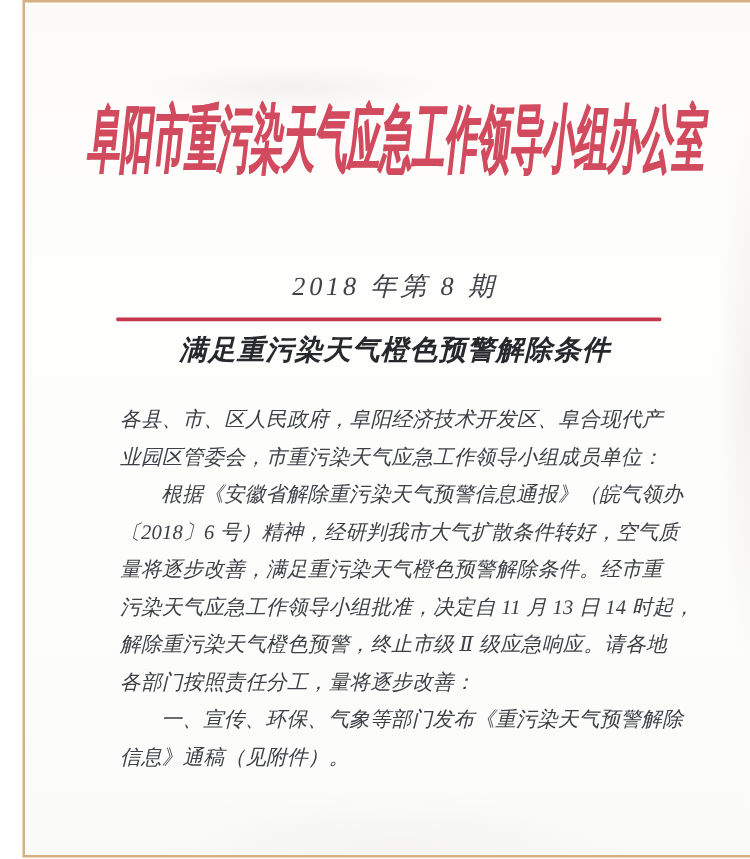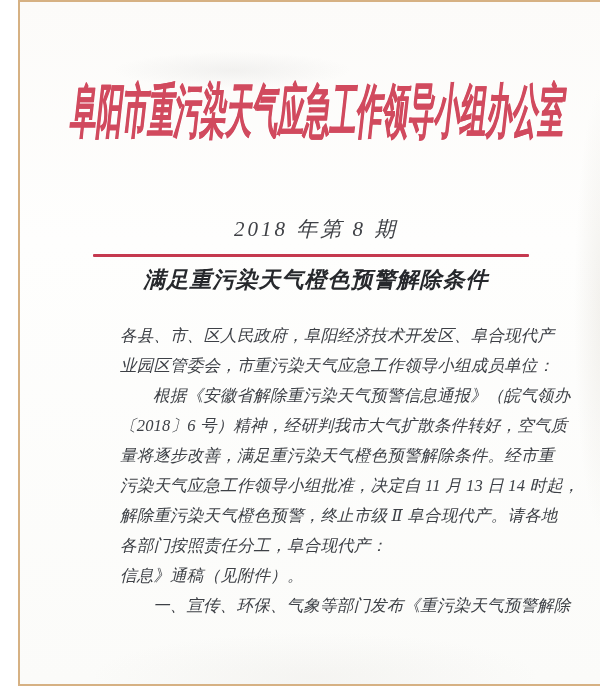--- a/index.html
+++ b/index.html
@@ -75,21 +75,20 @@
     letter-spacing: 1px;
     color: #26282c;
     white-space: nowrap;
   }
   .body-text {
     position: absolute;
     left: 80px; top: 321px;
     width: 440px;
     font-size: 16.5px;
     color: var(--text, #3d4046);
-    margin-left: 24px;
   }
   .body-line {
     height: 30px;
     line-height: 30px;
     letter-spacing: 0.2px;
     white-space: nowrap;
   }
   .body-line.indent {
     padding-left: 33px;
   }
@@ -103,18 +102,18 @@
   <div class="issue">2018 年第 8 期</div>
   <div class="red-rule"></div>
   <div class="doc-title">满足重污染天气橙色预警解除条件</div>
   <div class="body-text">
       <div class="body-line">各县、市、区人民政府，阜阳经济技术开发区、阜合现代产</div>
       <div class="body-line">业园区管委会，市重污染天气应急工作领导小组成员单位：</div>
       <div class="body-line indent">根据《安徽省解除重污染天气预警信息通报》（皖气领办</div>
       <div class="body-line">〔2018〕6 号）精神，经研判我市大气扩散条件转好，空气质</div>
       <div class="body-line">量将逐步改善，满足重污染天气橙色预警解除条件。经市重</div>
       <div class="body-line">污染天气应急工作领导小组批准，决定自 11 月 13 日 14 时起，</div>
-      <div class="body-line">解除重污染天气橙色预警，终止市级 Ⅱ 阜合现代产。请各地</div>
-      <div class="body-line">各部门按照责任分工，阜合现代产：</div>
+      <div class="body-line">解除重污染天气橙色预警，终止市级 Ⅱ 级应急响应。请各地</div>
+      <div class="body-line">各部门按照责任分工，量将逐步改善：</div>
+      <div class="body-line indent">一、宣传、环保、气象等部门发布《重污染天气预警解除</div>
       <div class="body-line">信息》通稿（见附件）。</div>
-      <div class="body-line indent">一、宣传、环保、气象等部门发布《重污染天气预警解除</div>
     </div>
 </div>
 
 </body></html>

